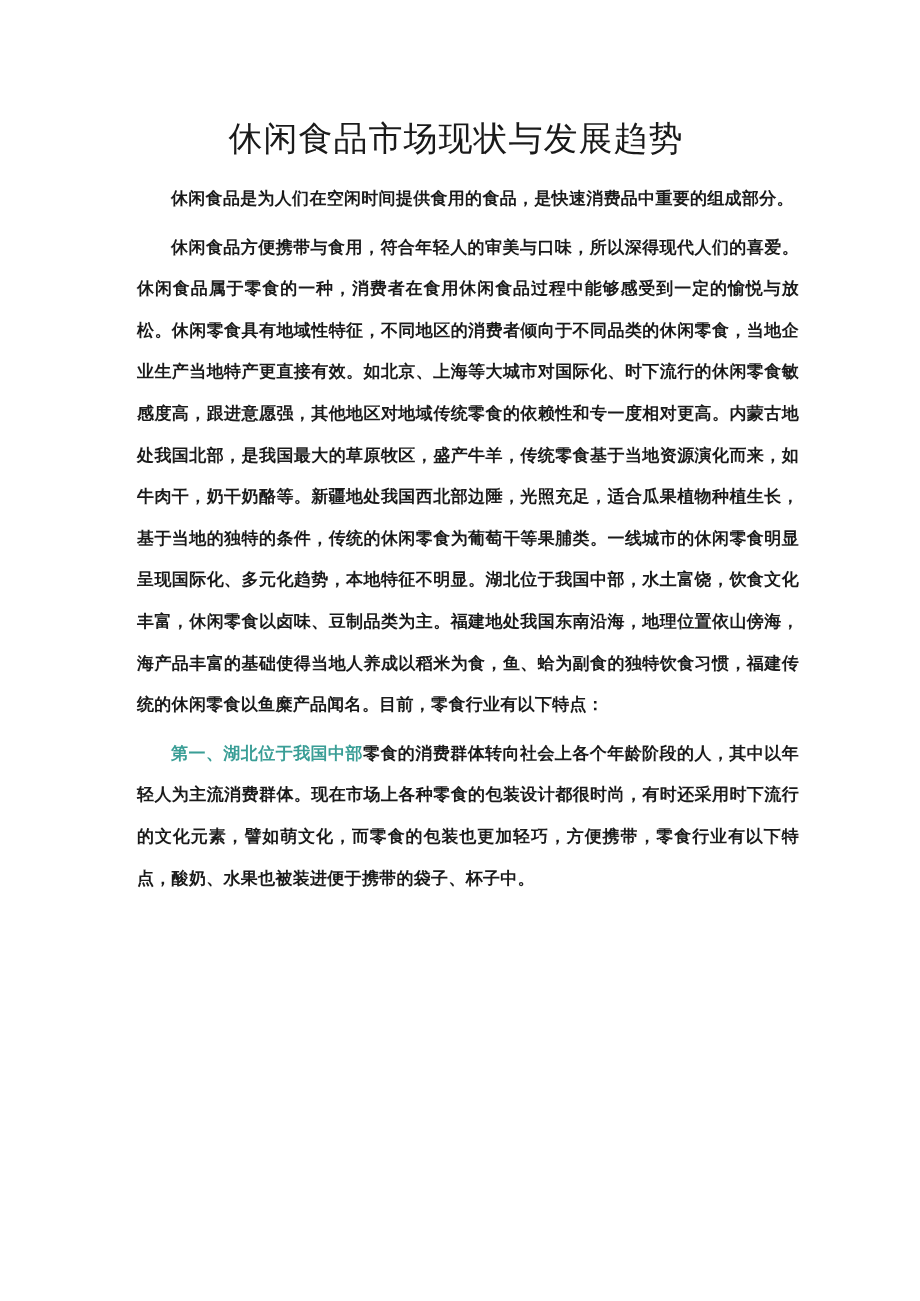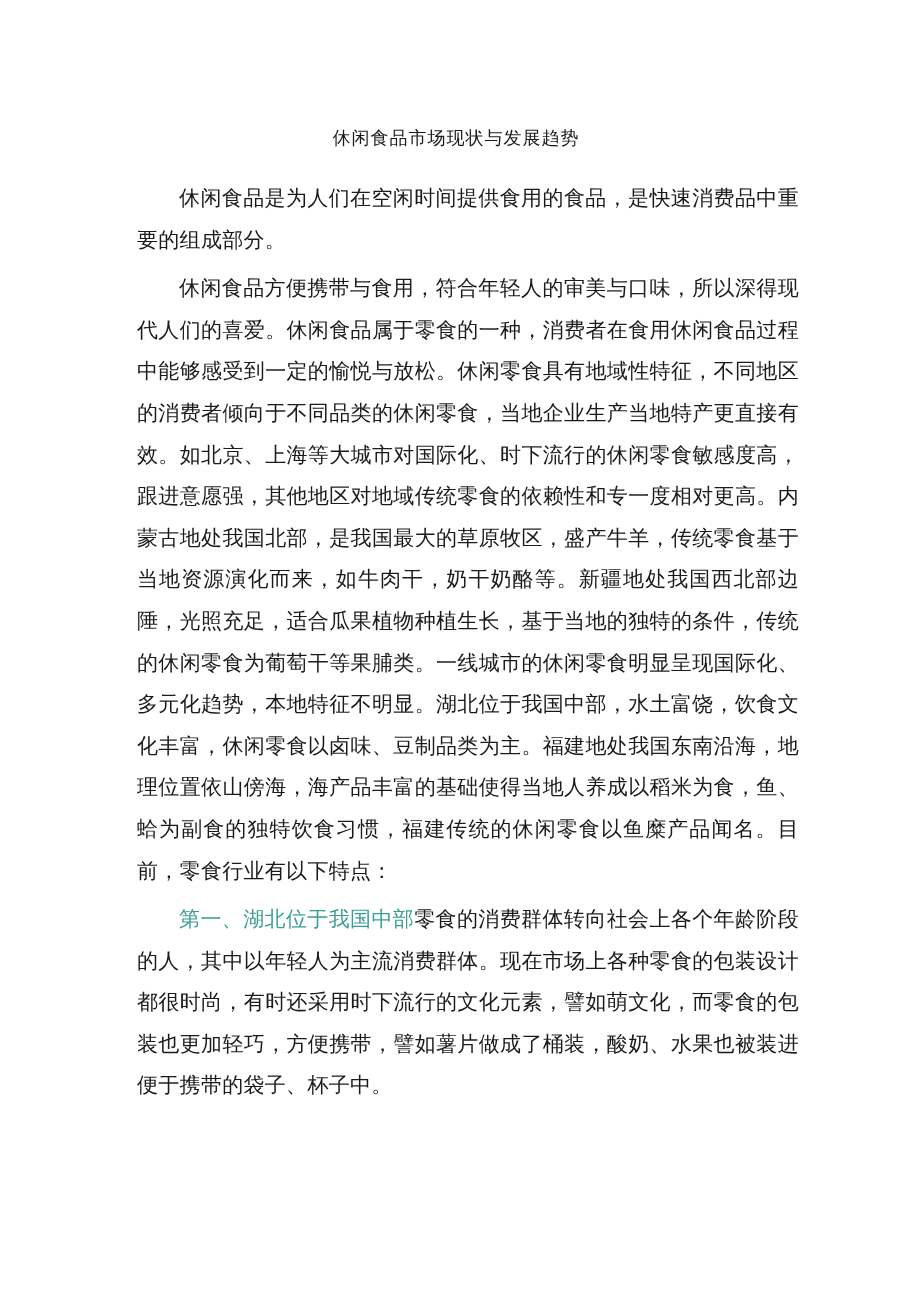--- a/index.html
+++ b/index.html
@@ -22,54 +22,55 @@
       width: 920px;
       height: 1301px;
       background: #ffffff;
     }
     .title {
       position: absolute;
       top: 118px;
       left: 0;
       width: 912px;
       text-align: center;
-      font-size: 18px;
+      font-size: 34px;
       letter-spacing: 1px;
       line-height: 40px;
       color: #1a1a1a;
     }
     .body-text {
       position: absolute;
       left: 137px;
       top: 178px;
       width: 662px;
     }
     .para {
-      font-size: 21px;
+      font-size: 17px;
       line-height: 41.6px;
       text-align: justify;
       text-indent: 2em;
       margin: 0 0 7px 0;
       word-break: break-all;
       letter-spacing: 0.3px;
+      font-weight: bold;
     }
     .highlight {
       color: #3a9e96;
     }
   </style>
 </head>
 <body>
 
 <div class="page">
   <h1 class="title" style="margin:0;font-weight:normal;">休闲食品市场现状与发展趋势</h1>
 
   <div class="body-text">
     <p class="para">
       <span>休闲食品是为人们在空闲时间提供食用的食品，是快速消费品中重要的组成部分。</span>
     </p>
     <p class="para">
       <span>休闲食品方便携带与食用，符合年轻人的审美与口味，所以深得现代人们的喜爱。休闲食品属于零食的一种，消费者在食用休闲食品过程中能够感受到一定的愉悦与放松。休闲零食具有地域性特征，不同地区的消费者倾向于不同品类的休闲零食，当地企业生产当地特产更直接有效。如北京、上海等大城市对国际化、时下流行的休闲零食敏感度高，跟进意愿强，其他地区对地域传统零食的依赖性和专一度相对更高。内蒙古地处我国北部，是我国最大的草原牧区，盛产牛羊，传统零食基于当地资源演化而来，如牛肉干，奶干奶酪等。新疆地处我国西北部边陲，光照充足，适合瓜果植物种植生长，基于当地的独特的条件，传统的休闲零食为葡萄干等果脯类。一线城市的休闲零食明显呈现国际化、多元化趋势，本地特征不明显。湖北位于我国中部，水土富饶，饮食文化丰富，休闲零食以卤味、豆制品类为主。福建地处我国东南沿海，地理位置依山傍海，海产品丰富的基础使得当地人养成以稻米为食，鱼、蛤为副食的独特饮食习惯，福建传统的休闲零食以鱼糜产品闻名。目前，零食行业有以下特点：</span>
     </p>
     <p class="para">
-      <span class="highlight">第一、湖北位于我国中部</span><span>零食的消费群体转向社会上各个年龄阶段的人，其中以年轻人为主流消费群体。现在市场上各种零食的包装设计都很时尚，有时还采用时下流行的文化元素，譬如萌文化，而零食的包装也更加轻巧，方便携带，譬如薯片做成了桶装，酸奶、水果也被装进便于携带的袋子、杯子中。</span>
+      <span class="highlight">第一、湖北位于我国中部</span><span>零食的消费群体转向社会上各个年龄阶段的人，其中以年轻人为主流消费群体。现在市场上各种零食的包装设计都很时尚，有时还采用时下流行的文化元素，譬如萌文化，而零食的包装也更加轻巧，方便携带，零食行业有以下特点，酸奶、水果也被装进便于携带的袋子、杯子中。</span>
     </p>
   </div>
 </div>
 
 </body></html>

